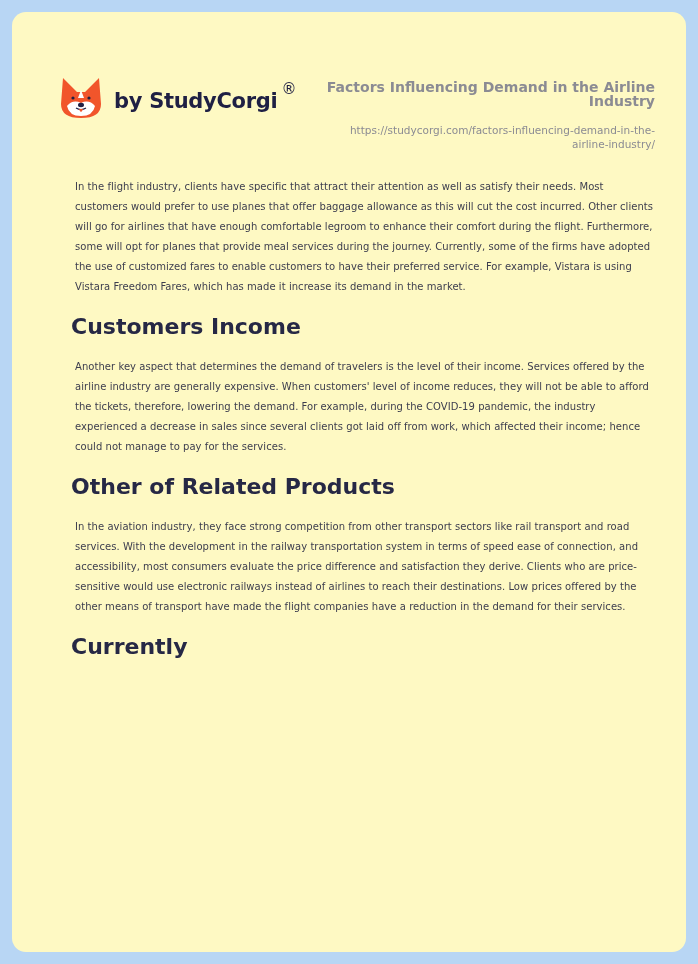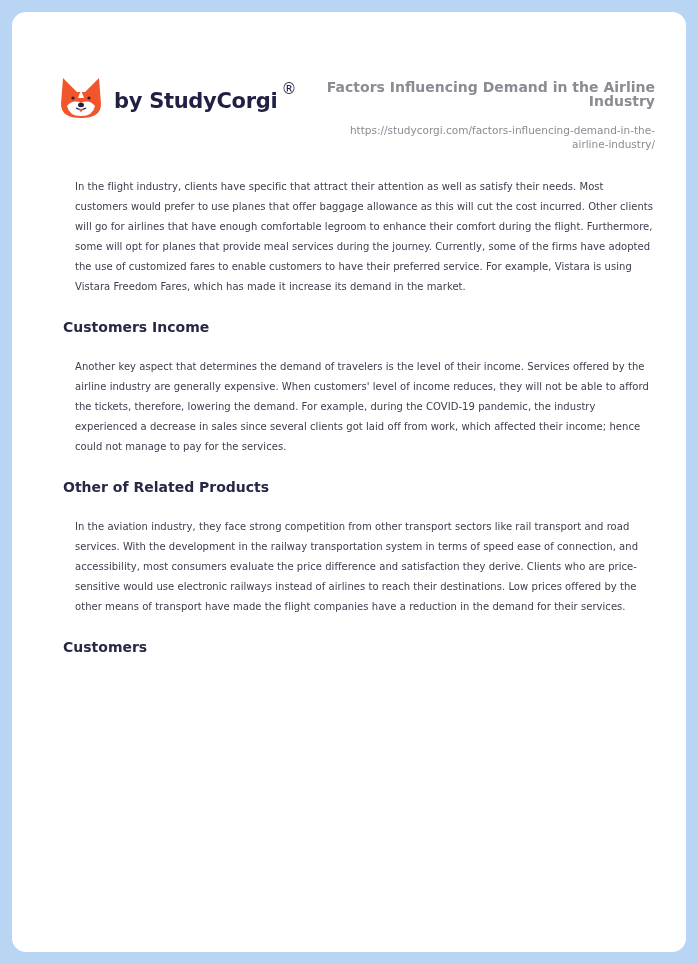--- a/index.html
+++ b/index.html
@@ -4,21 +4,21 @@
 <style>
   html, body { margin: 0; padding: 0; }
   body {
     width: 698px; height: 964px; overflow: hidden;
     background: #b8d6f4;
     font-family: "DejaVu Sans", sans-serif;
   }
   .card {
     position: absolute; left: 12px; top: 12px;
     width: 674px; height: 940px;
-    background: #ffffff; border-radius: 14px;
+    background: #fef9c3; border-radius: 14px;
     overflow: hidden;
   }
   .logo {
     position: absolute; left: 48px; top: 64px;
     display: flex; align-items: center;
   }
   .logo-icon { width: 42px; height: 44px; }
   .logo-text {
     margin-left: 12px; margin-top: 6px;
     font-family: "DejaVu Sans", sans-serif; font-weight: bold;
@@ -43,23 +43,23 @@
   .content {
     position: absolute; left: 47px; top: 165px; width: 600px;
   }
   p {
     margin: 0 0 18px 16px;
     font-family: "DejaVu Sans", sans-serif;
     font-size: 10px; line-height: 20px; color: #3c3d4e;
     letter-spacing: 0.05px;
   }
   h2 {
-    margin: 0 0 18px 4px;
+    margin: 0 0 18px 12px;
     font-family: "DejaVu Sans", sans-serif; font-weight: bold;
-    font-size: 14px; line-height: 24px; color: #262845;
+    font-size: 22px; line-height: 24px; color: #262845;
   }
 </style>
 </head>
 <body>
 
 <div class="card">
 
   <div class="logo">
     <svg class="logo-icon" viewBox="0 0 42 44">
       <path d="M3 2 L17 16 L25 16 L39 2 L41 28 Q41 42 21 42 Q1 42 1 28 Z" fill="#f1552b"></path>
@@ -82,16 +82,16 @@
 
   <div class="content">
     <p>In the flight industry, clients have specific that attract their attention as well as satisfy their needs. Most customers would prefer to use planes that offer baggage allowance as this will cut the cost incurred. Other clients will go for airlines that have enough comfortable legroom to enhance their comfort during the flight. Furthermore, some will opt for planes that provide meal services during the journey. Currently, some of the firms have adopted the use of customized fares to enable customers to have their preferred service. For example, Vistara is using Vistara Freedom Fares, which has made it increase its demand in the market.</p>
 
     <h2>Customers Income</h2>
     <p>Another key aspect that determines the demand of travelers is the level of their income. Services offered by the airline industry are generally expensive. When customers' level of income reduces, they will not be able to afford the tickets, therefore, lowering the demand. For example, during the COVID-19 pandemic, the industry experienced a decrease in sales since several clients got laid off from work, which affected their income; hence could not manage to pay for the services.</p>
 
     <h2>Other of Related Products</h2>
     <p>In the aviation industry, they face strong competition from other transport sectors like rail transport and road services. With the development in the railway transportation system in terms of speed ease of connection, and accessibility, most consumers evaluate the price difference and satisfaction they derive. Clients who are price-sensitive would use electronic railways instead of airlines to reach their destinations. Low prices offered by the other means of transport have made the flight companies have a reduction in the demand for their services.</p>
 
-    <h2>Customers</h2>
+    <h2>Currently</h2>
   </div>
 
 </div>
 
 </body></html>

